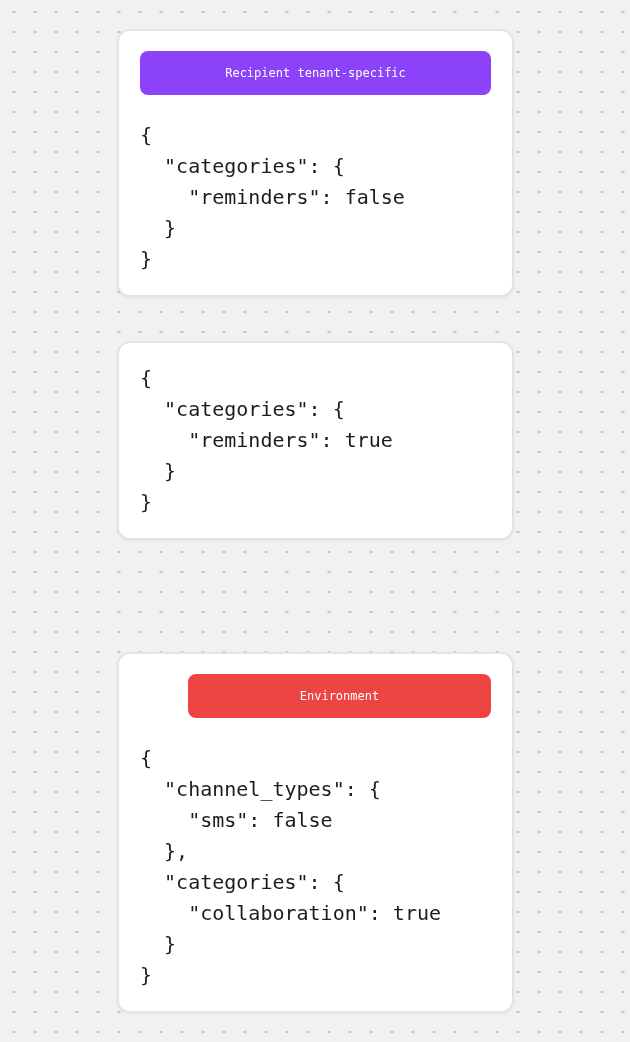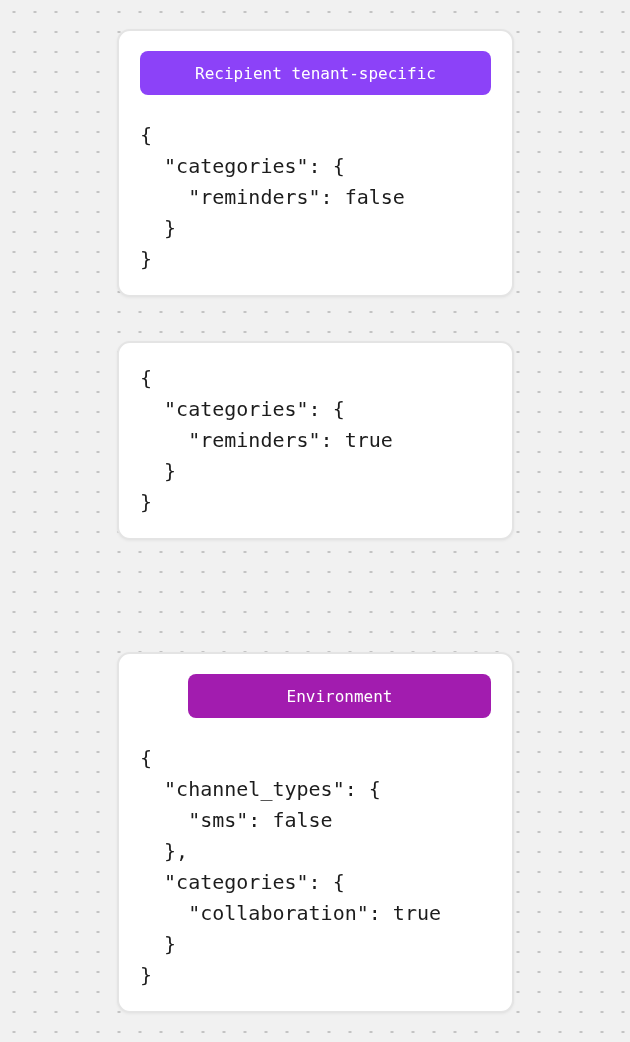--- a/index.html
+++ b/index.html
@@ -30,21 +30,21 @@
   .card-2 { top: 341px; }
   .card-3 { top: 652px; }
   .badge {
     height: 44px;
     border-radius: 8px;
     display: flex;
     align-items: center;
     justify-content: center;
     margin-bottom: 25px;
     color: #ffffff;
-    font-size: 16px;
+    font-size: 12px;
     letter-spacing: 0;
     white-space: nowrap;
   }
   pre.code {
     margin: 0;
     font-family: "DejaVu Sans Mono", "Liberation Mono", monospace;
     font-size: 20px;
     line-height: 31px;
     color: #1c1c1c;
     white-space: pre;
@@ -66,21 +66,21 @@
 
 <section class="card card-2">
   <pre class="code">{
   "categories": {
     "reminders": true
   }
 }</pre>
 </section>
 
 <section class="card card-3">
-  <div class="badge" style="background-color: #a21caf; margin-left: 48px;">
+  <div class="badge" style="background-color: #ef4444; margin-left: 48px;">
     <span>Environment</span>
   </div>
   <pre class="code">{
   "channel_types": {
     "sms": false
   },
   "categories": {
     "collaboration": true
   }
 }</pre>

